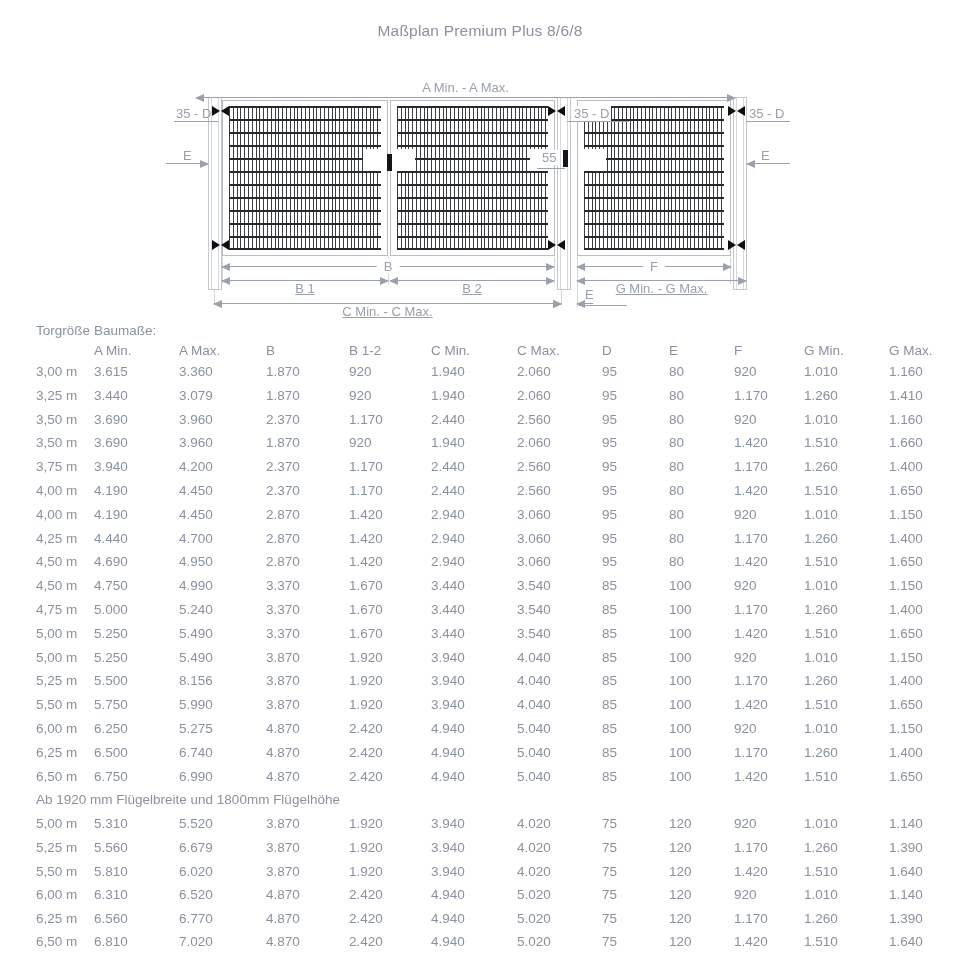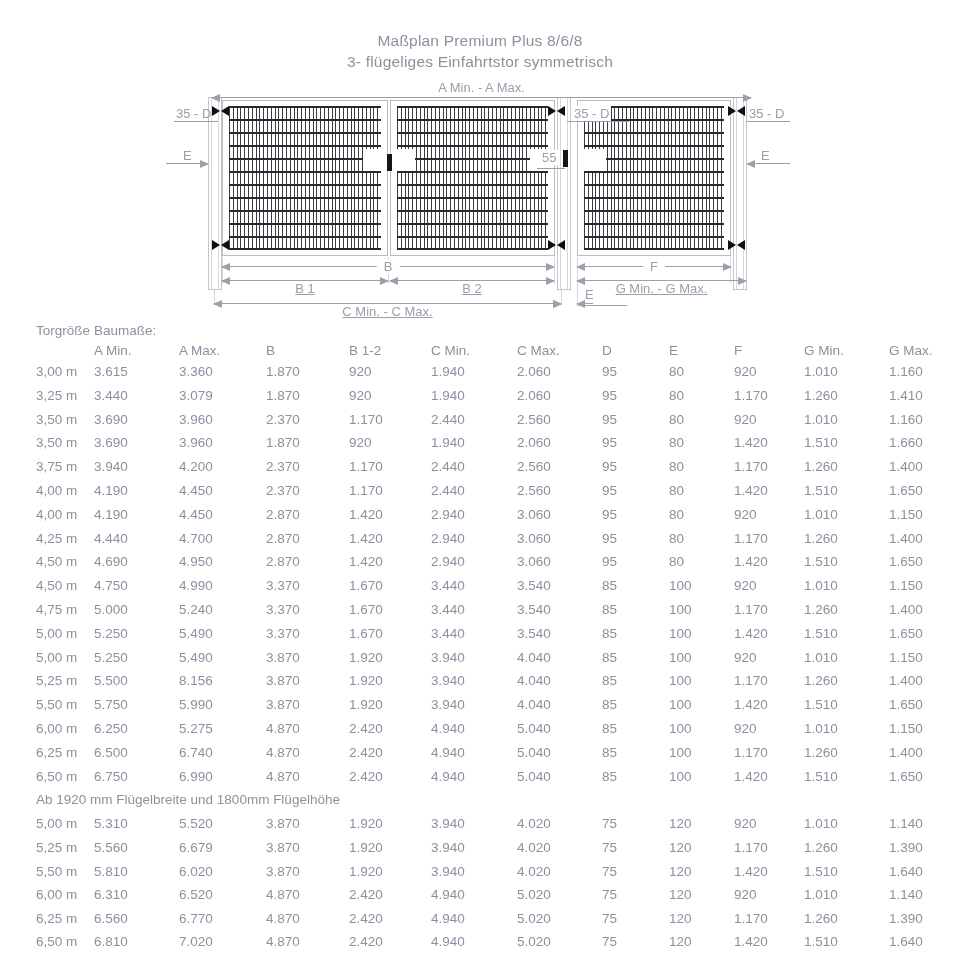--- a/index.html
+++ b/index.html
@@ -3,21 +3,21 @@
 <meta charset="utf-8">
 <style>
   html,body{margin:0;padding:0;}
   body{
     width:960px;height:976px;background:#ffffff;position:relative;overflow:hidden;
     font-family:"Liberation Sans",sans-serif;color:#8a919f;
   }
   .page{position:absolute;inset:0;}
   
   .title{position:absolute;top:20px;left:0;width:100%;text-align:center;
-         font-size:15.5px;line-height:21px;color:#8a919f;letter-spacing:.2px;margin-top:10px;}
+         font-size:15.5px;line-height:21px;color:#8a919f;letter-spacing:.2px;}
   
   .diagram{position:absolute;left:0;top:78px;width:960px;height:250px;}
   .post{position:absolute;top:19px;width:14px;height:193px;background:#fff;
         border:1px solid #c3c7cc;box-sizing:border-box;
         box-shadow:inset 2px 0 0 #fff,inset -2px 0 0 #fff,inset 3px 0 0 #d6d9dc,inset -3px 0 0 #d6d9dc;}
   .wing{position:absolute;top:22px;height:156px;background:#fff;
         border:1px solid #b9bdc2;box-sizing:border-box;}
   .mesh{position:absolute;left:6px;right:6px;top:5px;bottom:5px;
         background-image:
           repeating-linear-gradient(to bottom,#27292c 0 2px,transparent 2px 13px),
@@ -56,21 +56,20 @@
   .tc{white-space:nowrap;overflow:visible;}
   .note{padding-left:36px;height:24px;line-height:24px;white-space:nowrap;}
 </style>
 </head>
 <body>
 
 <div class="page">
 
   <div class="title">
     <div>Maßplan Premium Plus 8/6/8</div>
-    <div>3- flügeliges Einfahrtstor symmetrisch</div>
   </div>
 
   <div class="diagram">
 
     <div class="post" style="left:208px;"></div>
     <div class="post" style="left:557px;"></div>
     <div class="post" style="left:733px;"></div>
 
     <div class="wing" style="left:222px;width:166px;">
       <div class="mesh"></div>
@@ -97,21 +96,21 @@
     <div class="hinge" style="left:728px;top:162px;"></div>
 
     <div class="ext" style="left:222px;top:179px;height:27px;"></div>
     <div class="ext" style="left:388px;top:179px;height:27px;"></div>
     <div class="ext" style="left:554px;top:179px;height:27px;"></div>
     <div class="ext" style="left:577px;top:179px;height:50px;"></div>
     <div class="ext" style="left:730px;top:179px;height:27px;"></div>
     <div class="ext" style="left:214px;top:212px;height:15px;"></div>
     <div class="ext" style="left:561px;top:212px;height:15px;"></div>
 
-    <div class="dim arrL arrR" style="left:212px;top:19px;width:539px;">
+    <div class="dim arrL arrR" style="left:196px;top:19px;width:539px;">
       <span class="dlabel above">A Min. - A Max.</span>
     </div>
 
     <div class="dtext" style="left:176px;top:28px;">35 - D</div>
     <div class="uline" style="left:174px;top:43px;width:44px;"></div>
     <div class="dtext onwhite" style="left:572px;top:28px;">35 - D</div>
     <div class="uline" style="left:567px;top:43px;width:62px;"></div>
     <div class="dtext" style="left:749px;top:28px;">35 - D</div>
     <div class="uline" style="left:746px;top:43px;width:44px;"></div>
 

